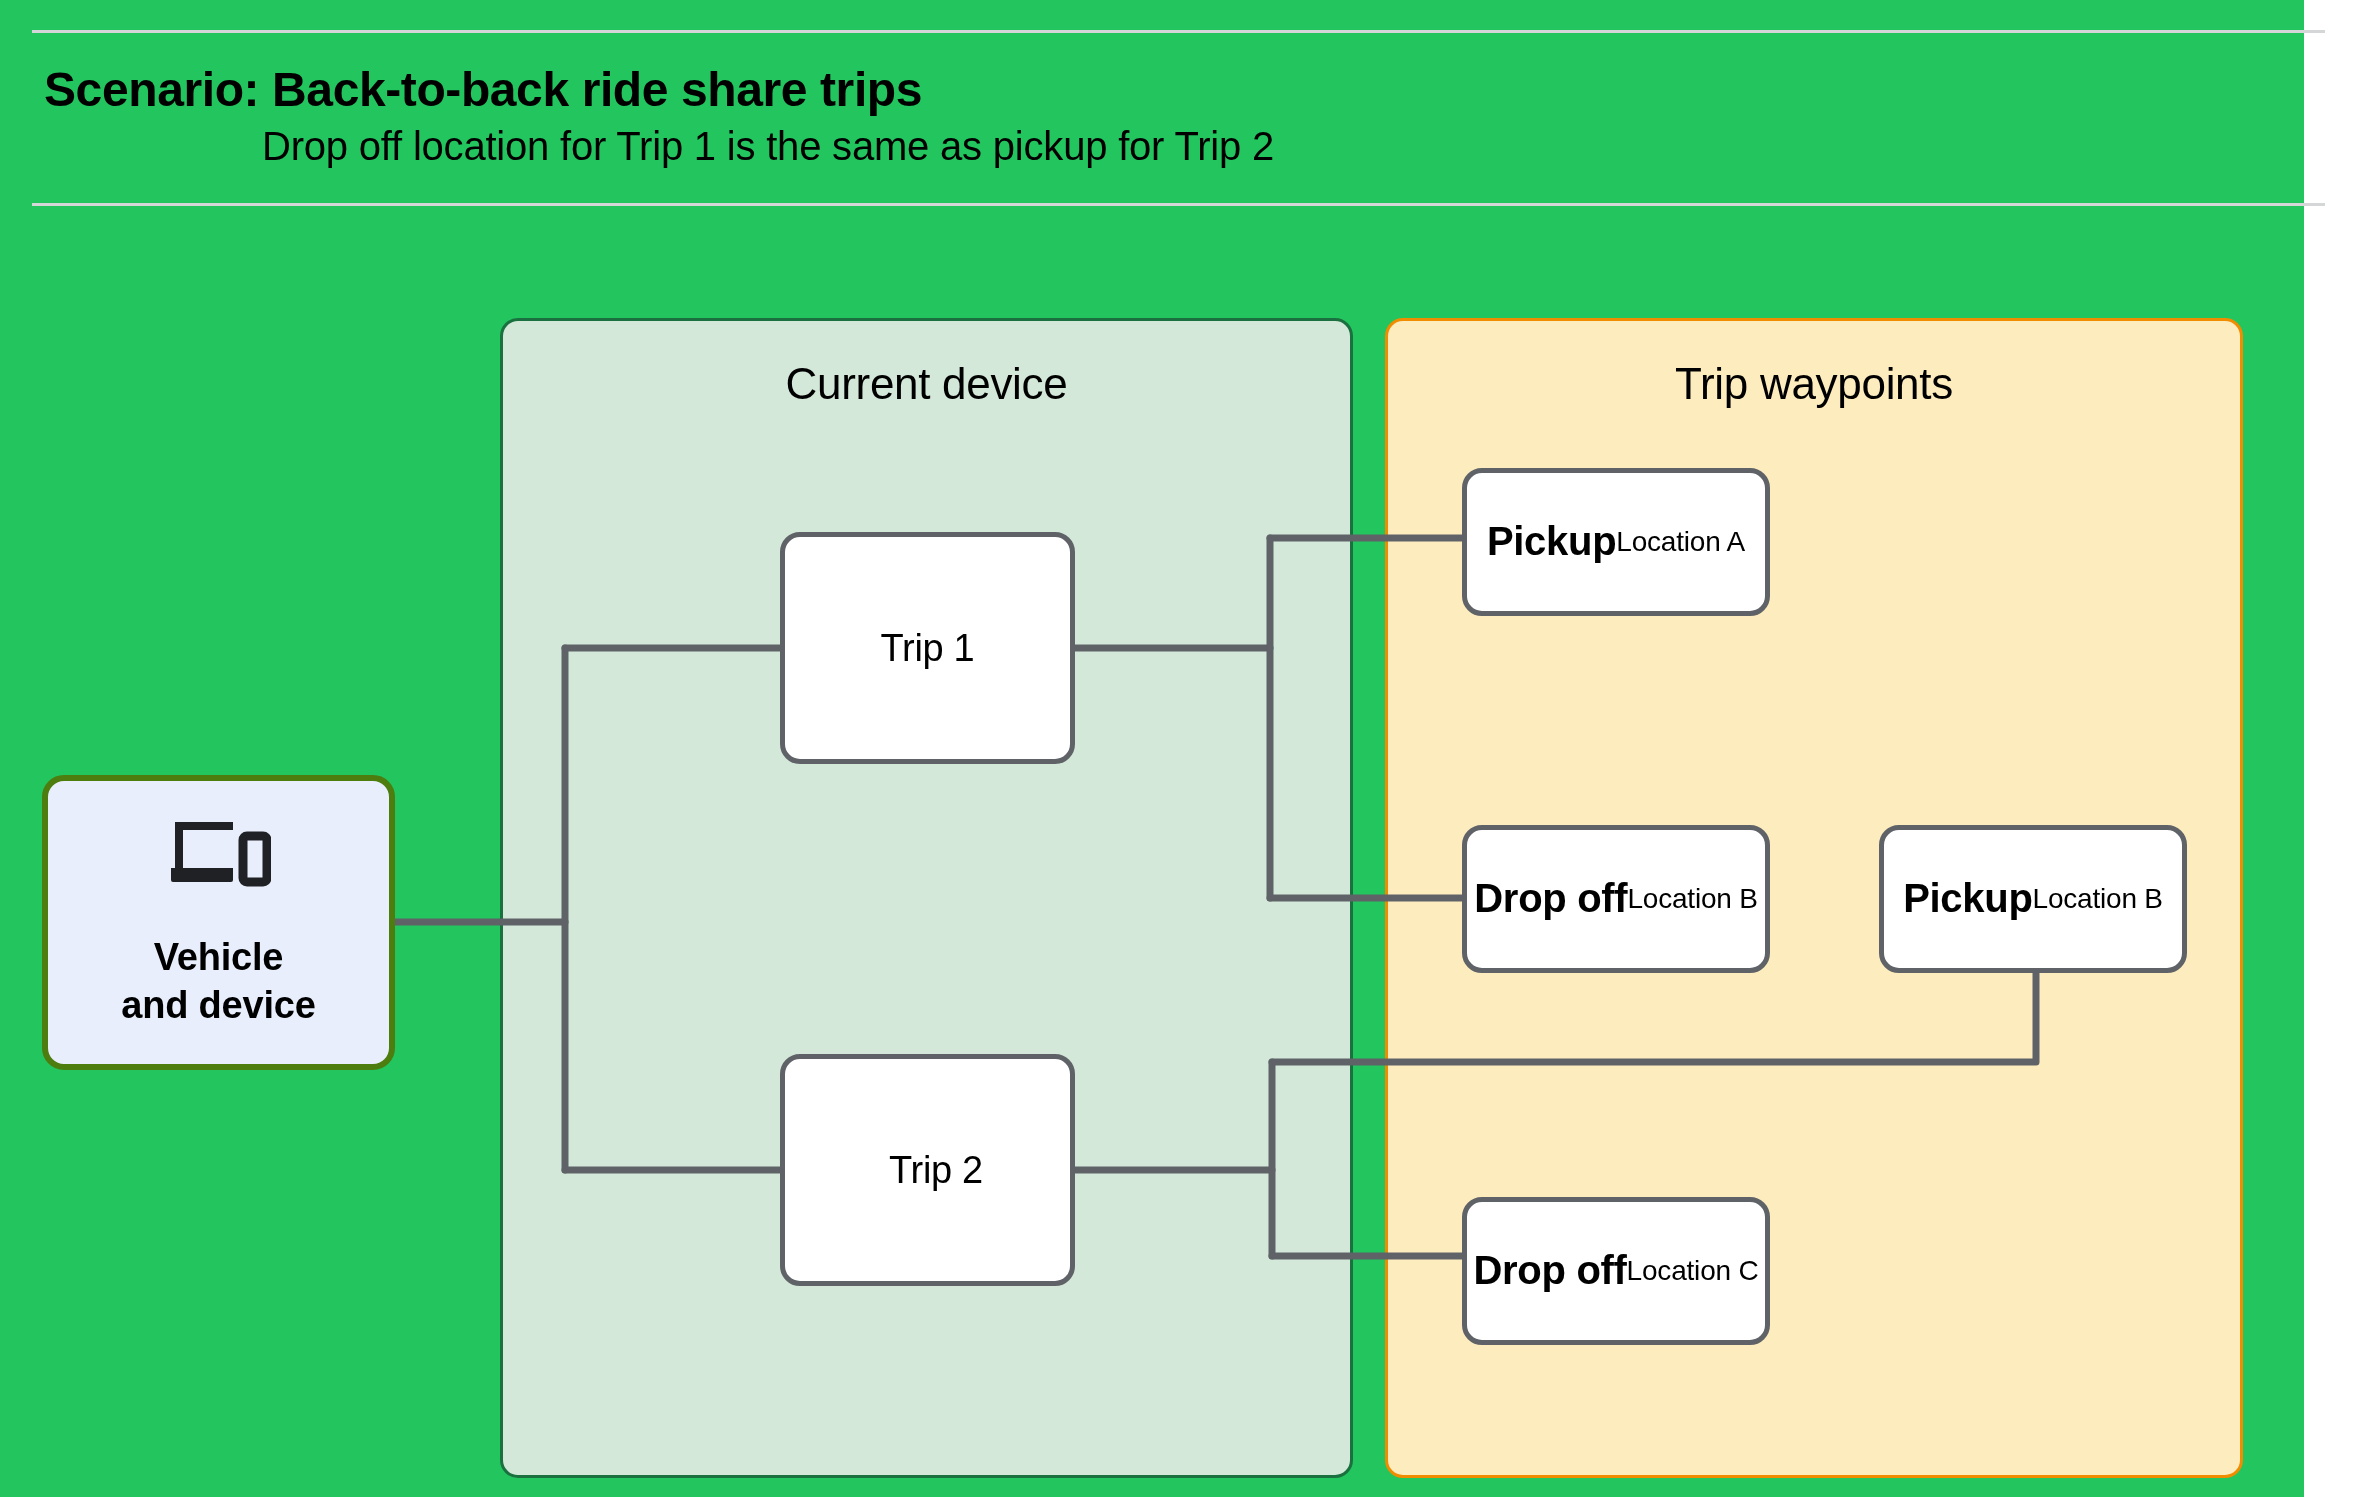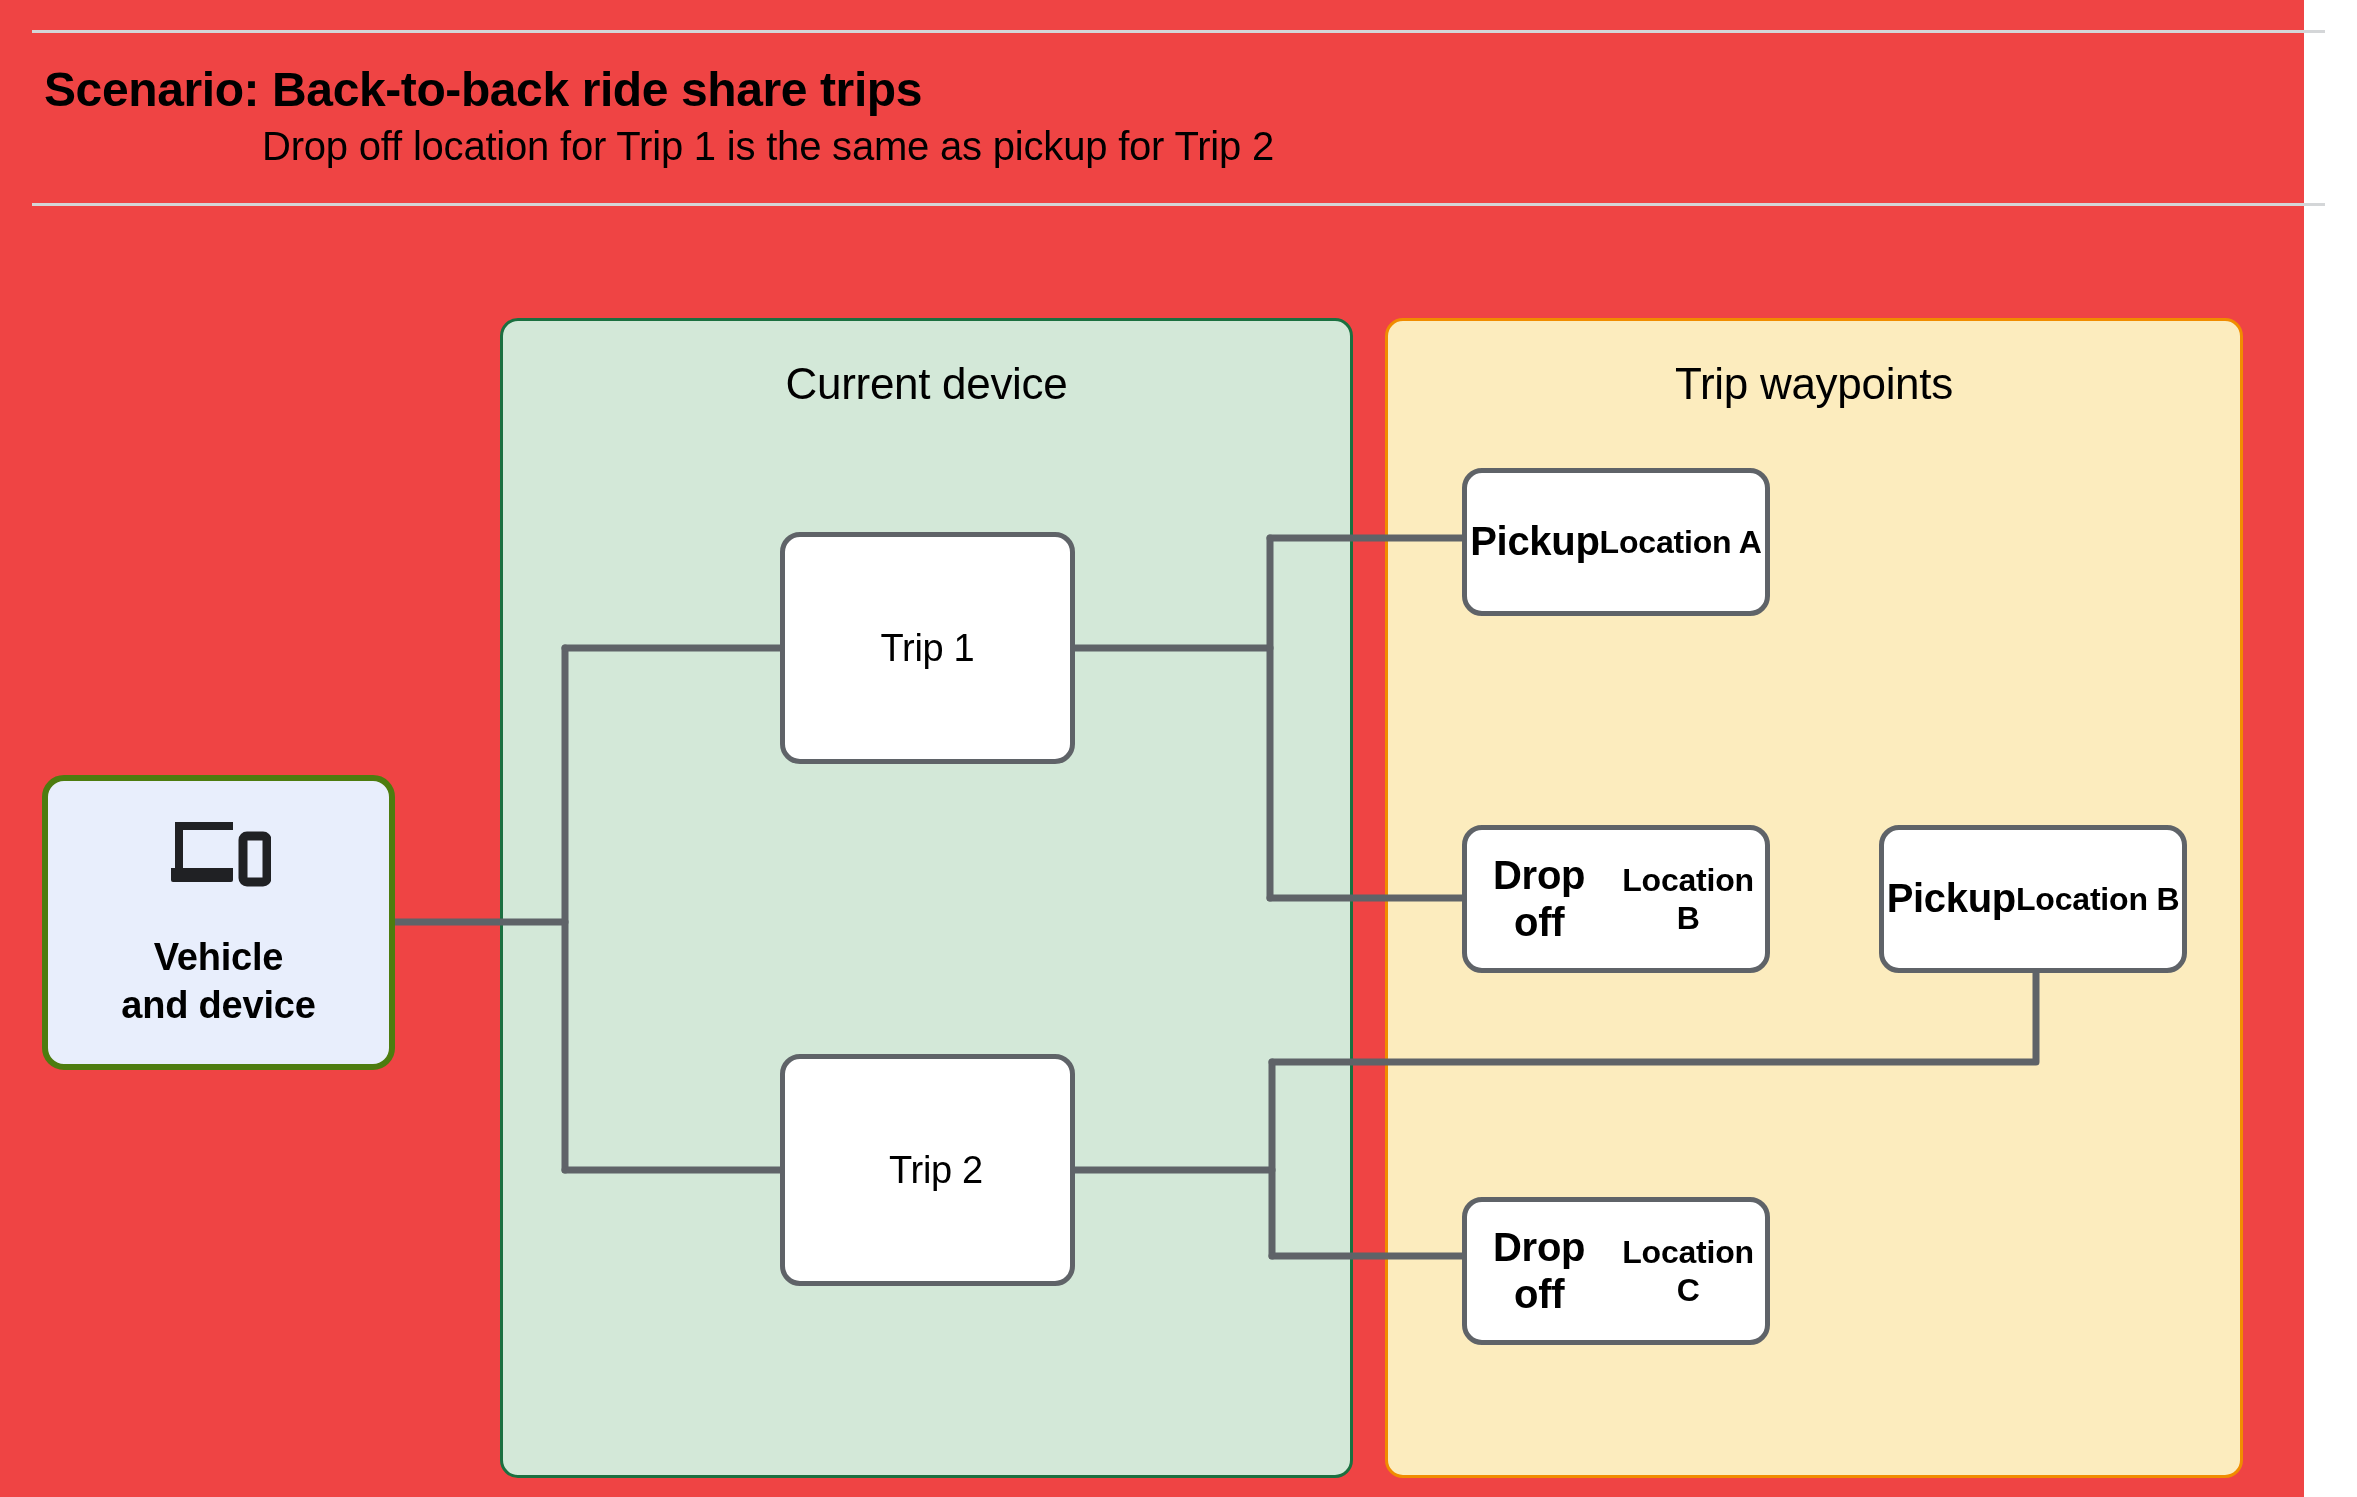--- a/index.html
+++ b/index.html
@@ -2,21 +2,21 @@
 <html><head>
 <meta charset="utf-8">
 <style>
   * { box-sizing: border-box; margin: 0; padding: 0; }
   html, body {
     width: 2357px; height: 1497px;
     background: #ffffff;
     font-family: "Liberation Sans", sans-serif;
     overflow: hidden;
   }
-  #stage { position: relative; width: 2304px; height: 1497px; background:#ef4444; }
+  #stage { position: relative; width: 2304px; height: 1497px; background:#22c55e; }
 
   
   .divider {
     position: absolute; left: 32px; width: 2293px; height: 3px;
     background: #d4d6d8;
   }
   #divider-top    { top: 30px; }
   #divider-bottom { top: 203px; }
 
   #page-title {
@@ -52,21 +52,21 @@
 
   
   .node {
     position: absolute; background: #ffffff;
     border: 5px solid #5f6368; border-radius: 20px;
     display: flex; flex-direction: row;
     align-items: center; justify-content: center;
     text-align: center; color: #000000;
   }
   .node-title { font-size: 40px; font-weight: 700; letter-spacing: -0.3px; line-height: 1.18; }
-  .node-sub   { font-size: 32px; font-weight: 700; letter-spacing: -0.2px; line-height: 1.2; margin-top: 0; }
+  .node-sub   { font-size: 28px; font-weight: 400; letter-spacing: -0.2px; line-height: 1.2; margin-top: 0; }
 
   #node-trip-1 { left: 780px; top: 532px; width: 295px; height: 232px; }
   #node-trip-2 { left: 780px; top: 1054px; width: 295px; height: 232px; padding-left: 17px; }
   #node-trip-1 .node-title, #node-trip-2 .node-title { font-size: 38px; font-weight: 400; }
 
   #node-pickup-a   { left: 1462px; top: 468px;  width: 308px; height: 148px; }
   #node-dropoff-b  { left: 1462px; top: 825px;  width: 308px; height: 148px; }
   #node-pickup-b   { left: 1879px; top: 825px;  width: 308px; height: 148px; }
   #node-dropoff-c  { left: 1462px; top: 1197px; width: 308px; height: 148px; }
 

